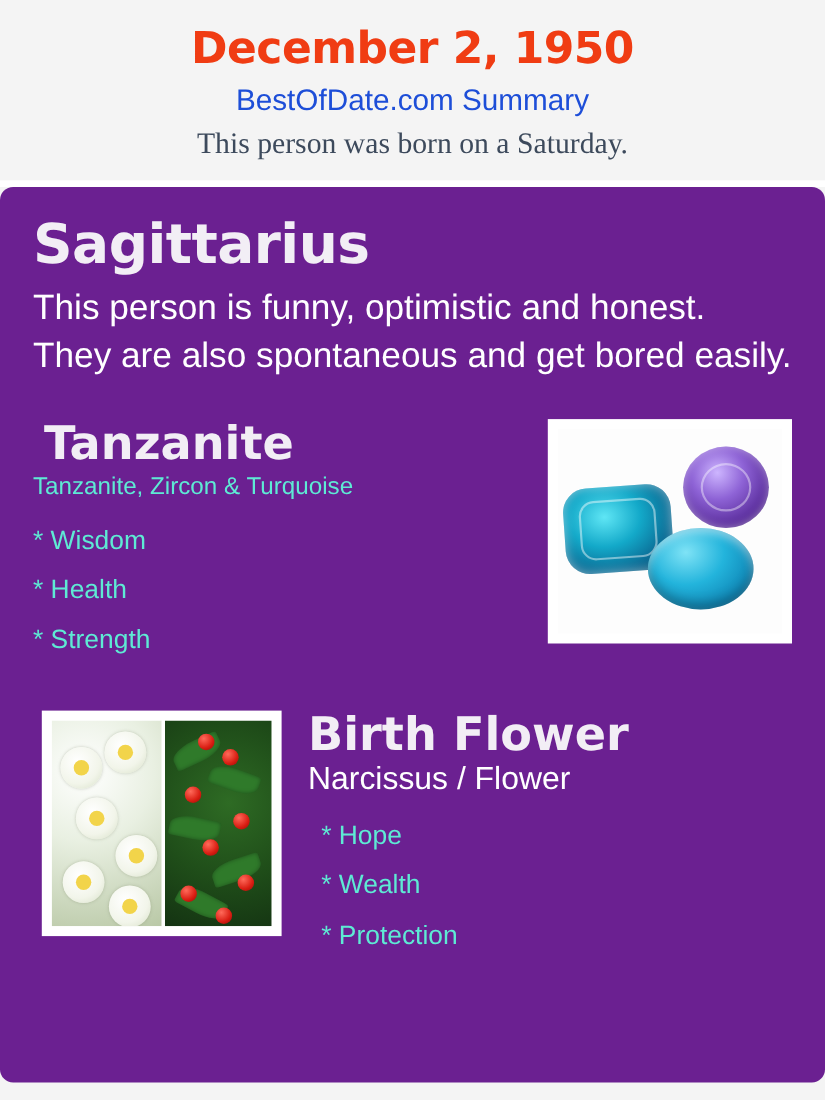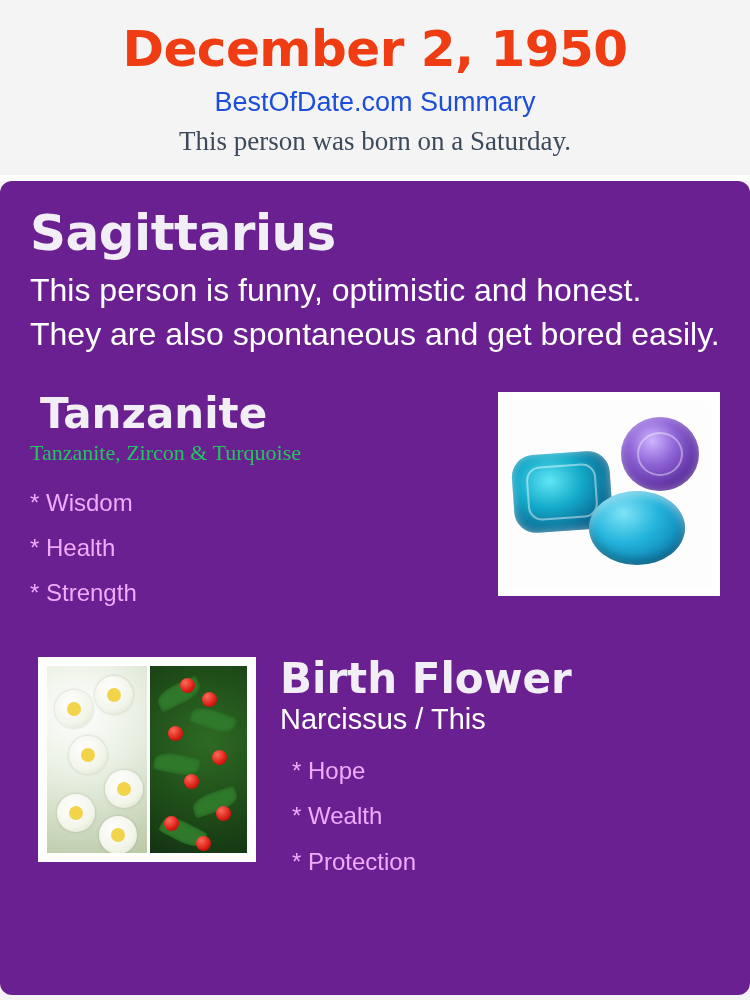--- a/index.html
+++ b/index.html
@@ -18,21 +18,21 @@
   }
 
   
   .header {
     background: #f4f4f4;
     padding: 22px 20px 18px 20px;
     text-align: center;
   }
   .header-date {
     color: #f03c13;
-    font-size: 50px;
+    font-size: 40px;
     font-weight: bold;
     line-height: 1.1;
     letter-spacing: -0.5px;
   }
   .header-sub {
     color: #1d4ed8;
     font-size: 27px;
     margin-top: 10px;
     line-height: 1.15;
     font-family: "Liberation Sans", sans-serif;
@@ -84,30 +84,30 @@
   }
   .stone-title {
     font-size: 42px;
     font-weight: bold;
     color: #f2eef5;
     padding-left: 10px;
     line-height: 1.05;
   }
   .stone-sub {
     font-size: 22px;
-    color: #22c55e;
+    color: #5eead4;
     margin-top: 4px;
-    font-family: Liberation Serif, serif;
+    font-family: Liberation Sans, sans-serif;
   }
   .bullets {
     margin-top: 14px;
   }
   .bullet {
     font-size: 24px;
-    color: #f0abfc;
+    color: #5eead4;
     line-height: 1.88;
     font-family: "Liberation Sans", sans-serif;
   }
 
   .stone-photo {
     position: absolute;
     right: 0;
     top: 0;
     width: 222px;
     height: 204px;
@@ -332,21 +332,21 @@
             <div class="berry" style="left:34px; top:108px;"></div>
             <div class="berry" style="left:66px; top:140px;"></div>
             <div class="berry" style="left:14px; top:150px;"></div>
             <div class="berry" style="left:46px; top:170px;"></div>
           </div>
         </div>
       </div>
 
       <div class="flower-text">
         <div class="flower-title">Birth Flower</div>
-        <div class="flower-sub">Narcissus / This</div>
+        <div class="flower-sub">Narcissus / Flower</div>
         <div class="bullets flower-bullets">
           <div class="bullet">* Hope</div>
           <div class="bullet">* Wealth</div>
           <div class="bullet">* Protection</div>
         </div>
       </div>
     </div>
 
   </div>
 </div>

